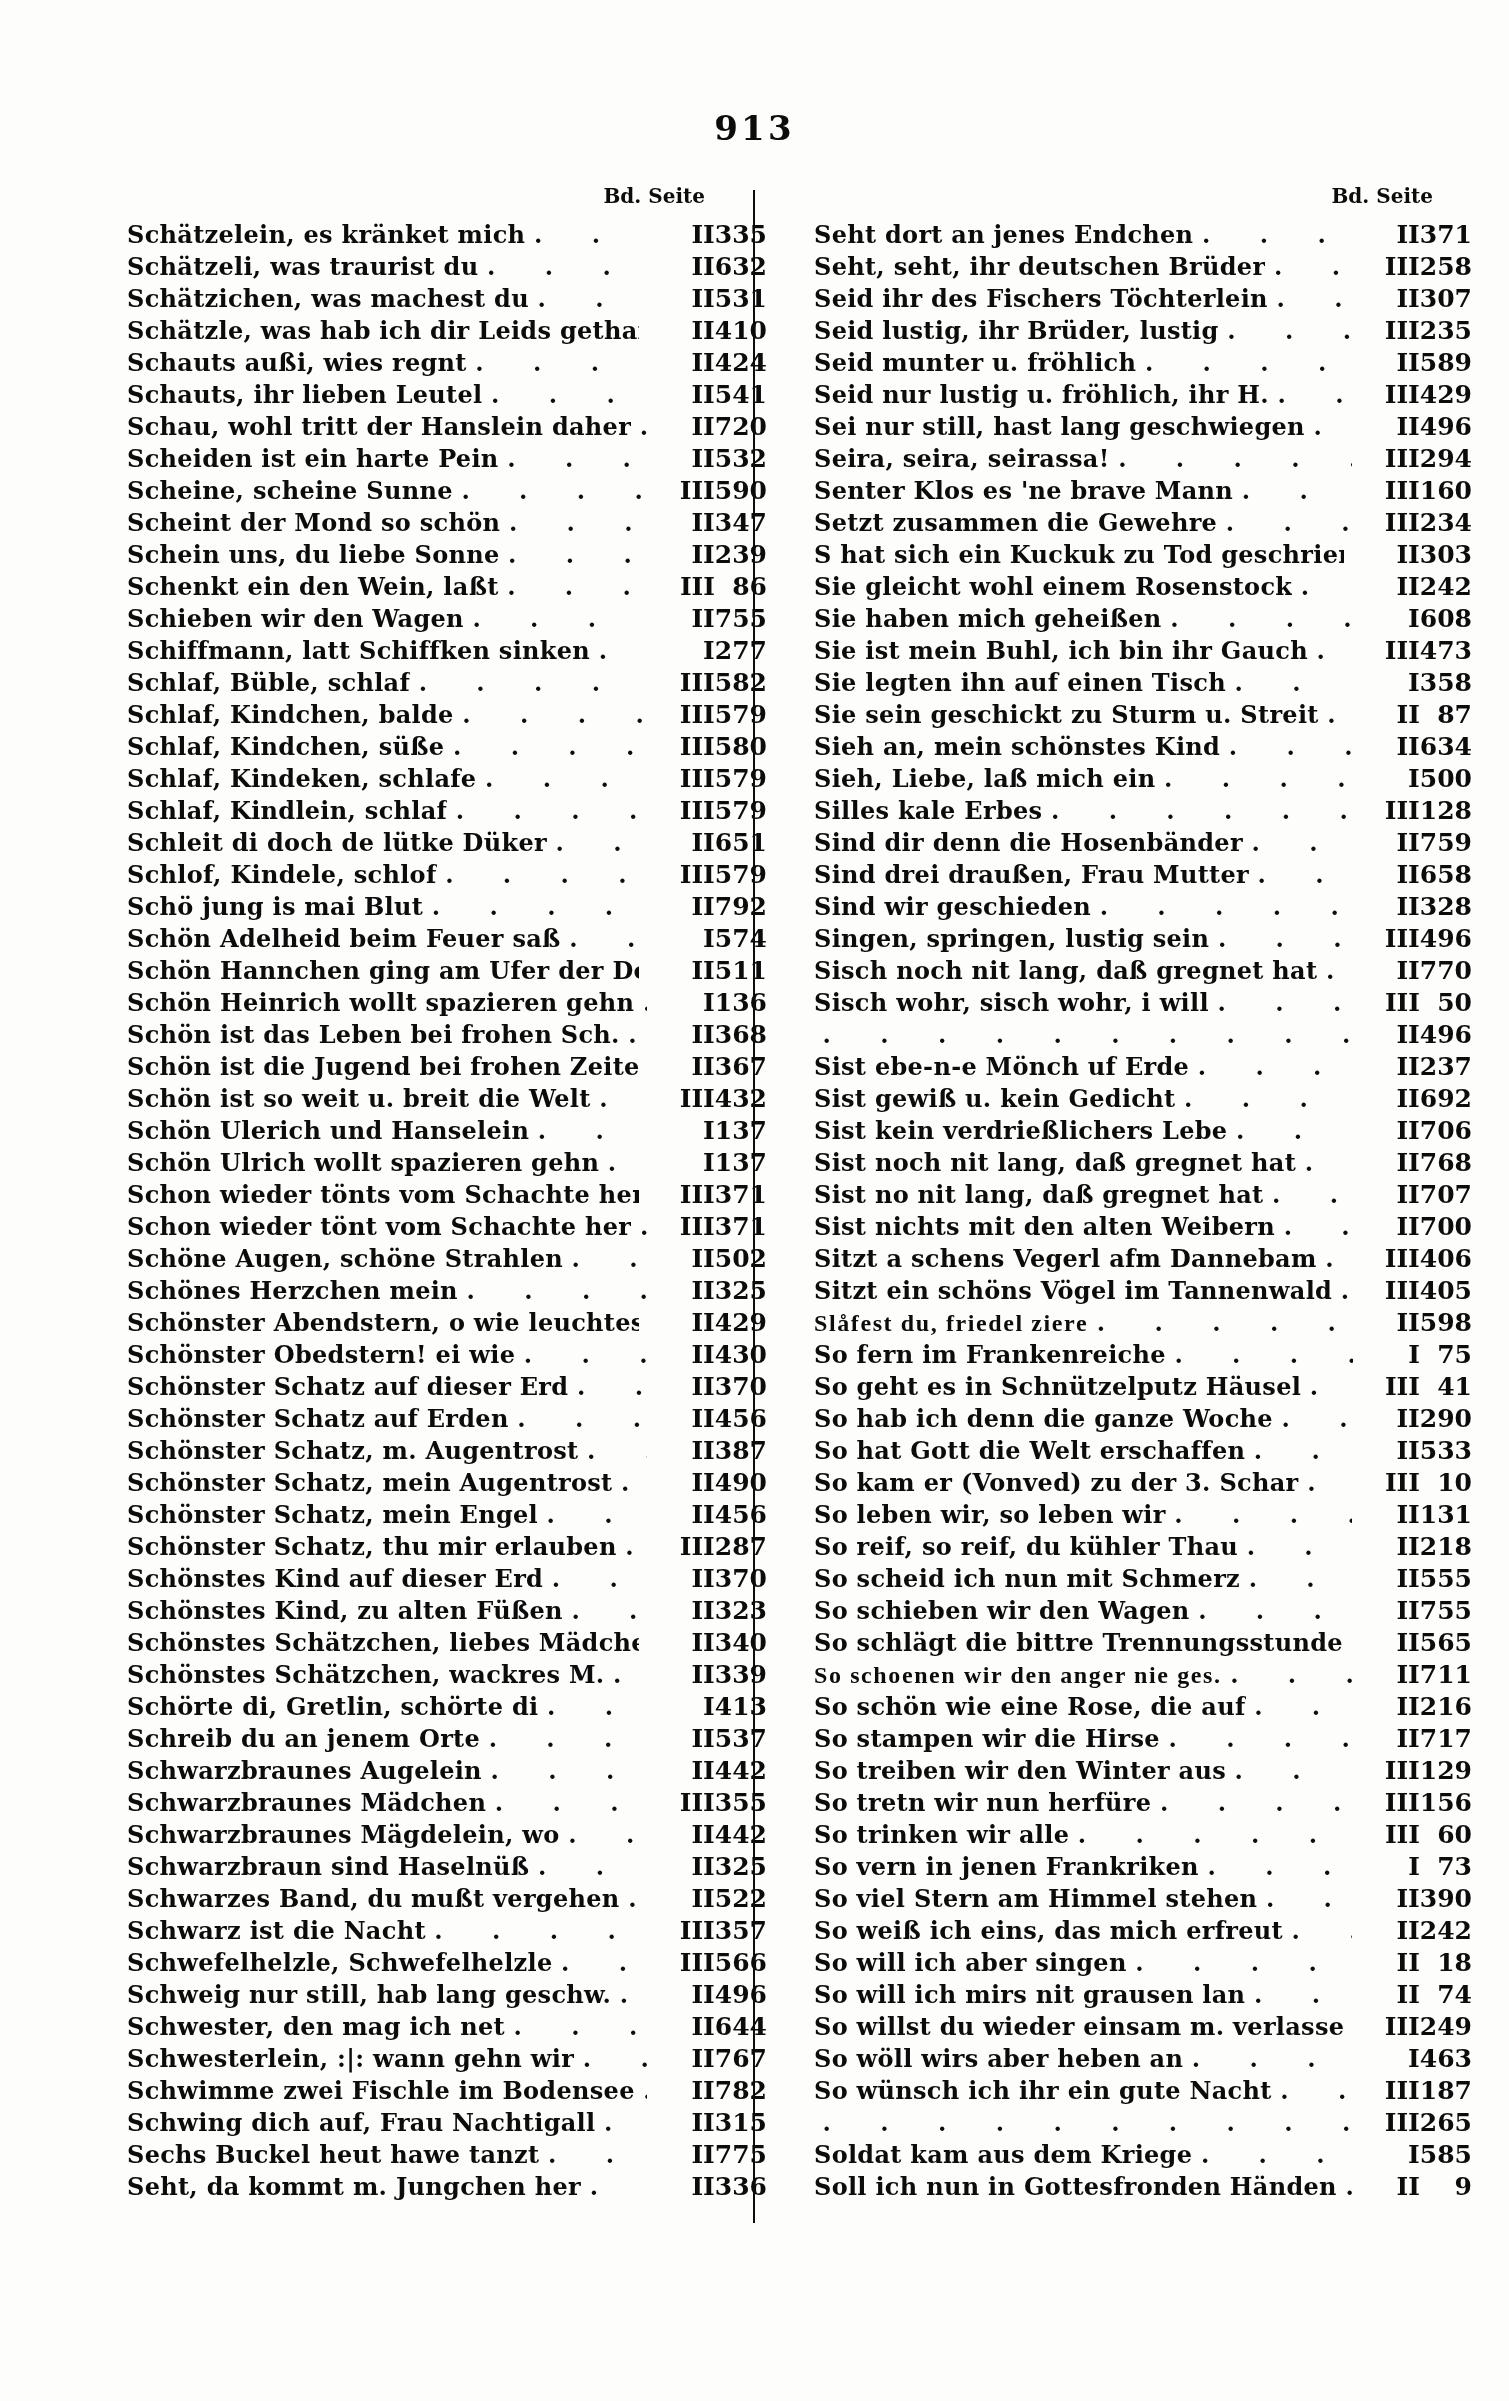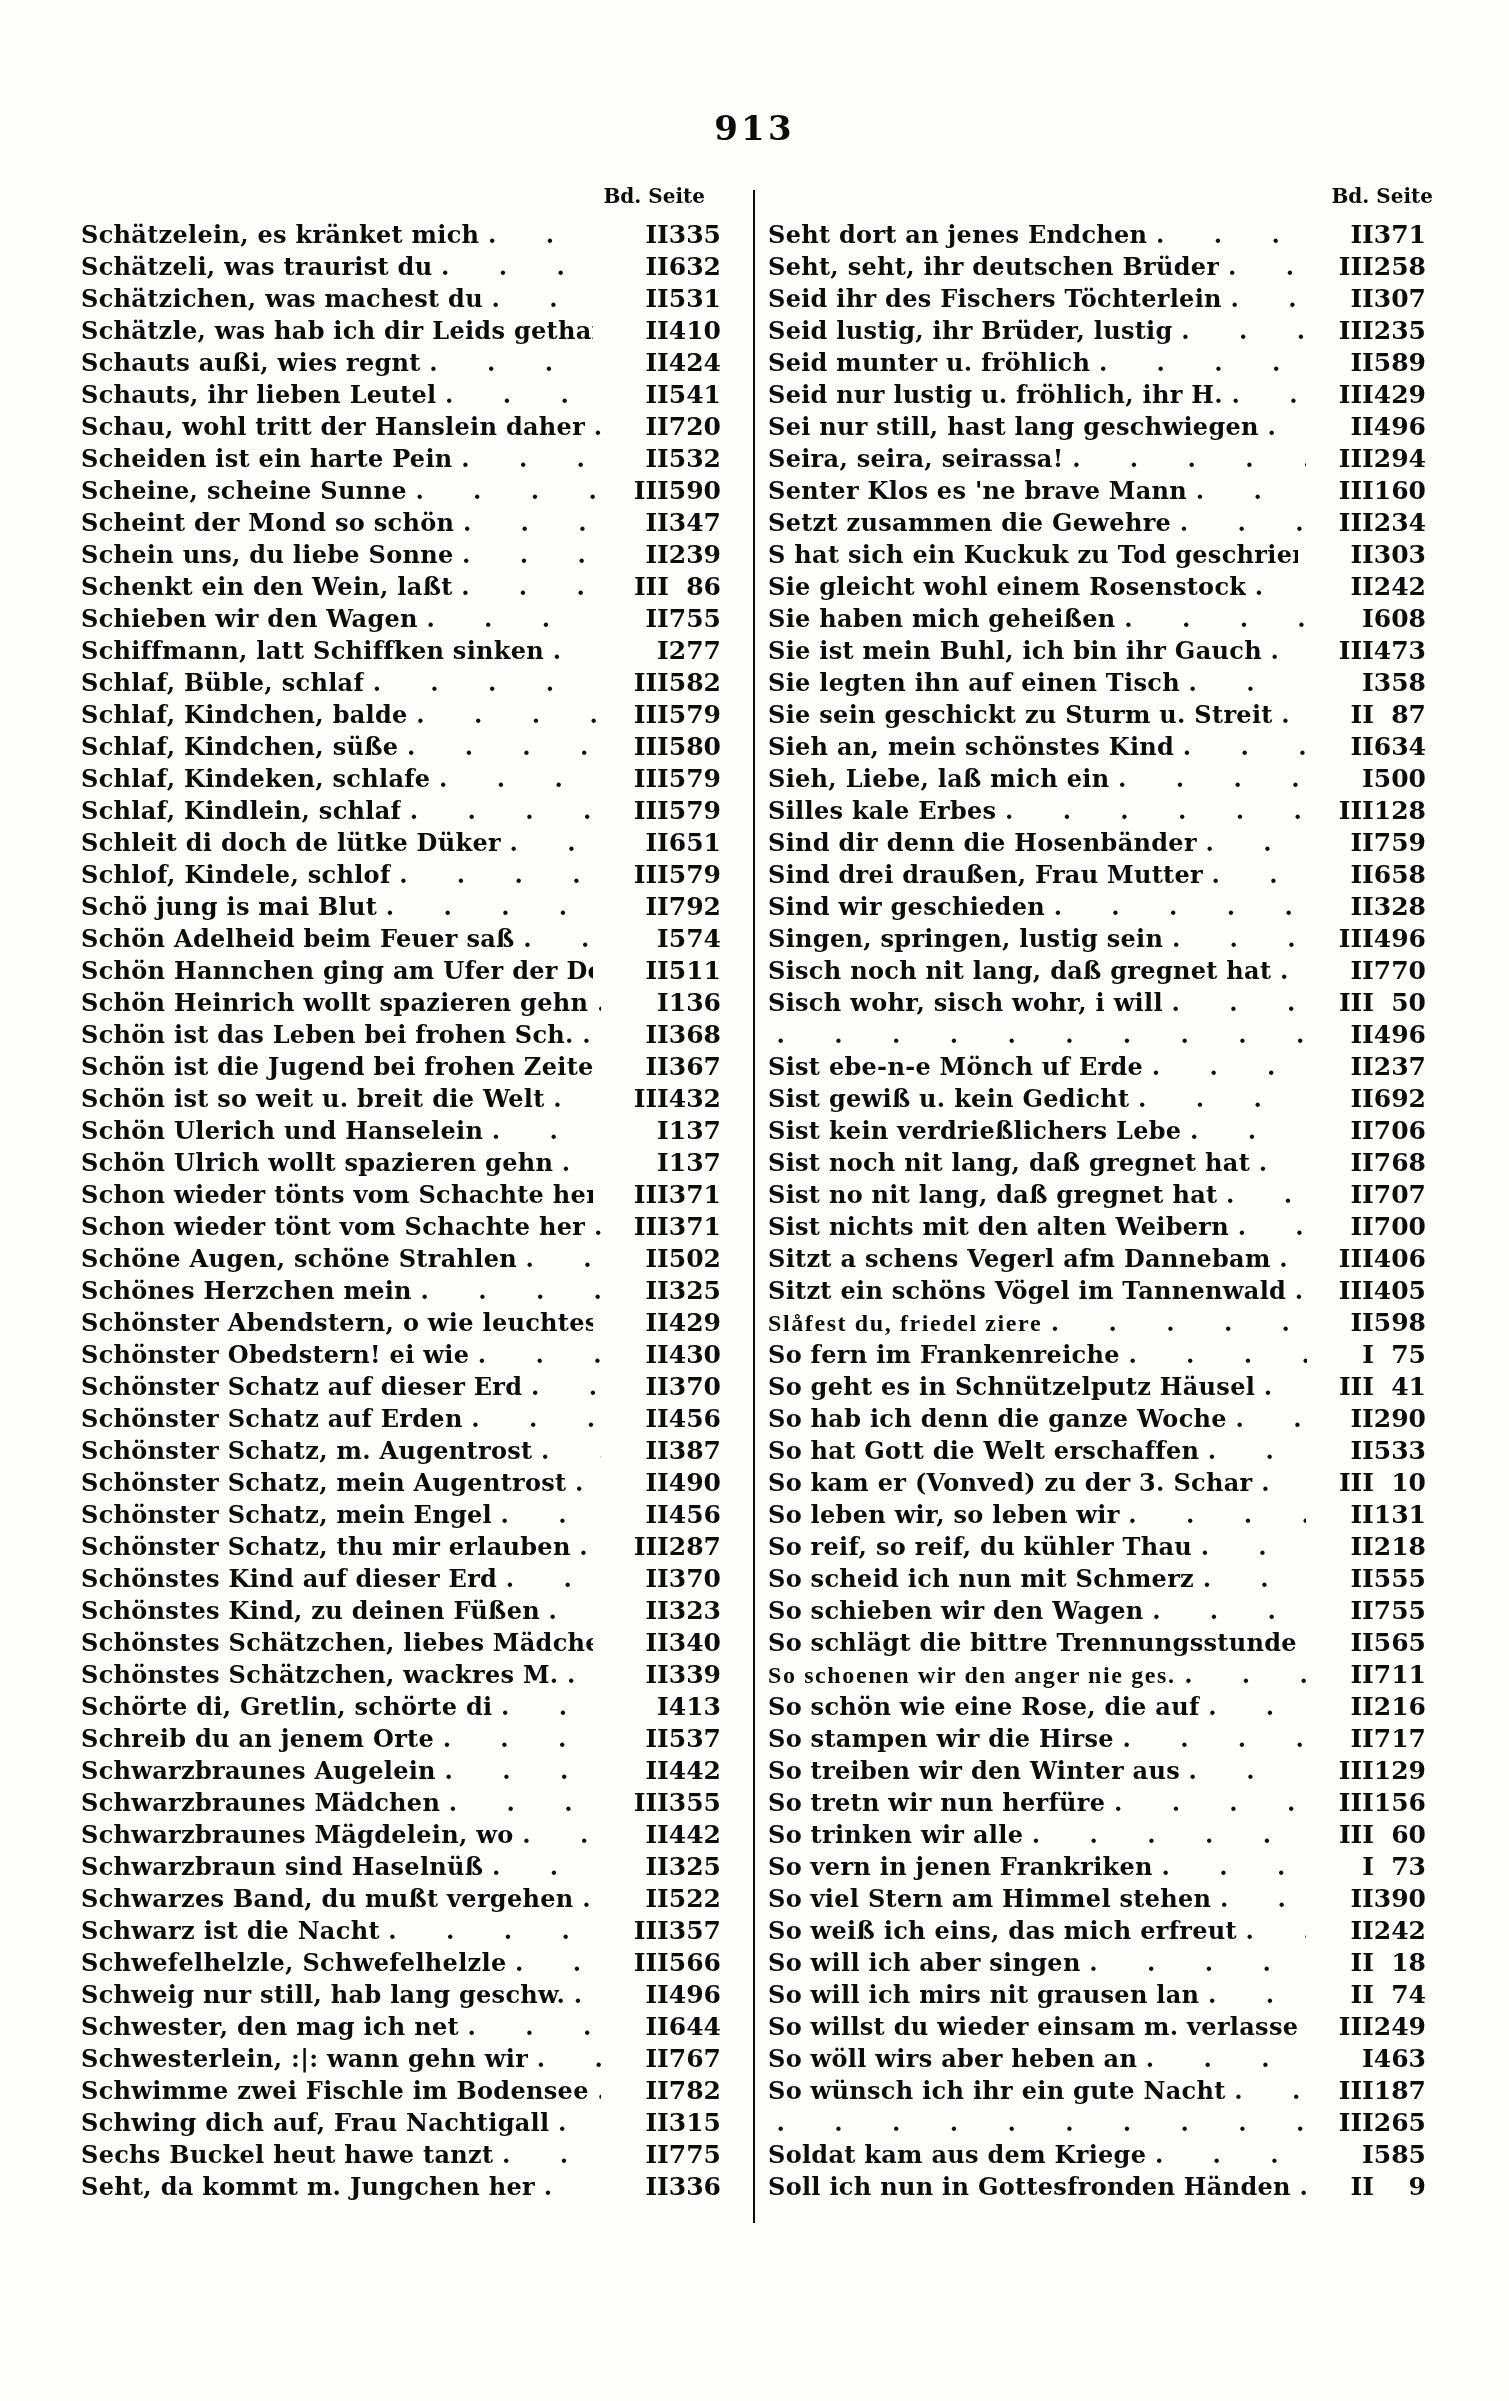--- a/index.html
+++ b/index.html
@@ -42,20 +42,21 @@
     top: 190px;
     width: 2.2px;
     height: 2033px;
     background: #0c0c0c;
   }
   .index-column {
     position: absolute;
     top: 219px;
     display: flex;
     flex-direction: column;
+    margin-left: 46px;
   }
   .index-column.left  { left: 81px;  width: 640px; }
   .index-column.right { left: 768px; width: 658px; }
   .entry-row {
     height: 32px;
     display: flex;
     align-items: baseline;
     line-height: 32px;
     white-space: nowrap;
   }
@@ -359,21 +360,21 @@
       <span class="entry-volume">III</span>
       <span class="entry-page">287</span>
     </div>
     <div class="entry-row">
       <span class="entry-title">Schönstes Kind auf dieser Erd</span>
       <span class="dot-leader"></span>
       <span class="entry-volume">II</span>
       <span class="entry-page">370</span>
     </div>
     <div class="entry-row">
-      <span class="entry-title">Schönstes Kind, zu deinen Füßen</span>
+      <span class="entry-title">Schönstes Kind, zu alten Füßen</span>
       <span class="dot-leader"></span>
       <span class="entry-volume">II</span>
       <span class="entry-page">323</span>
     </div>
     <div class="entry-row">
       <span class="entry-title">Schönstes Schätzchen, liebes Mädchen</span>
       <span class="dot-leader"></span>
       <span class="entry-volume">II</span>
       <span class="entry-page">340</span>
     </div>

